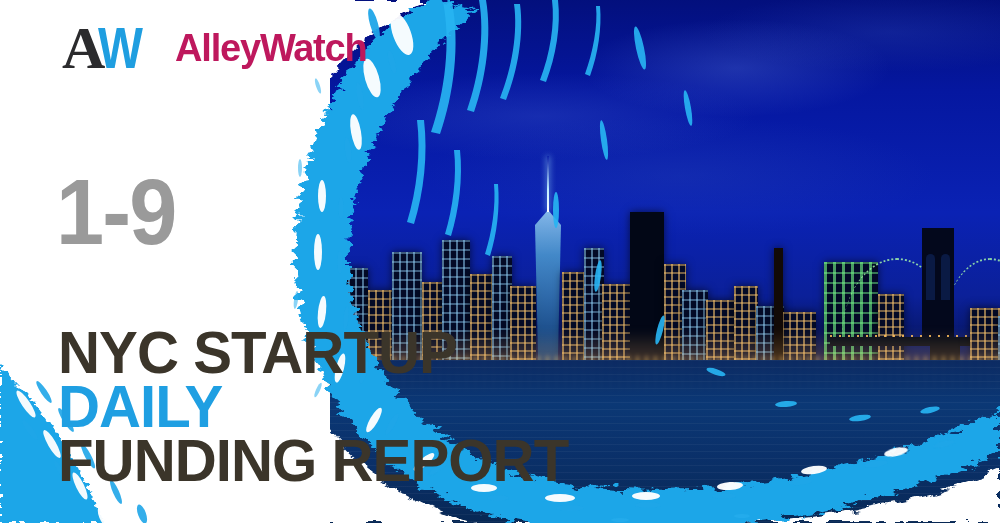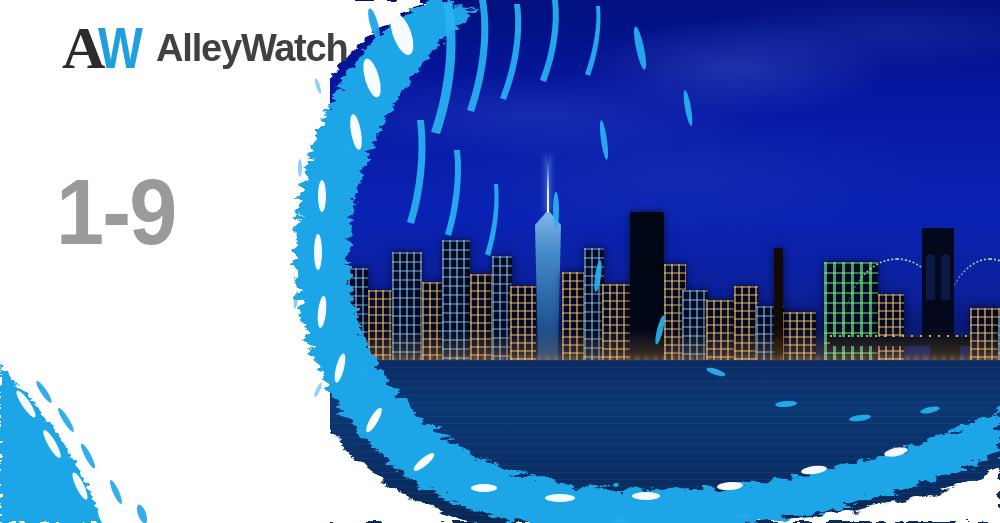--- a/index.html
+++ b/index.html
@@ -204,26 +204,26 @@
     color: #1f9ee0;
     font-family: "Liberation Sans", sans-serif;
     font-weight: 700;
     font-size: 58px;
     letter-spacing: -4px;
     transform: scaleX(0.82);
     transform-origin: left bottom;
     margin-left: -4px;
   }
   .logo-word {
-    color: #404040;
+    color: #be185d;
     font-family: "Liberation Sans", sans-serif;
     font-weight: 700;
     font-size: 38px;
     letter-spacing: -1.2px;
-    margin-left: 1px;
+    margin-left: 20px;
     white-space: nowrap;
   }
 
   
   .date-range {
     position: absolute;
     left: 56px; top: 166px;
     color: #9a9a9a;
     font-family: "Liberation Sans", sans-serif;
     font-weight: 700;
@@ -440,14 +440,19 @@
   <div class="logo">
     <span class="logo-mark">
       <span class="mark-a">A</span>
         <span class="mark-w">W</span>
     </span>
     <span class="logo-word">AlleyWatch</span>
   </div>
 
   <div class="date-range">1-9</div>
 
+  <div class="headline">
+    <span class="line l1">NYC STARTUP</span>
+    <span class="line l2">DAILY</span>
+    <span class="line l3">FUNDING REPORT</span>
+  </div>
 
 </div>
 
 </body></html>

